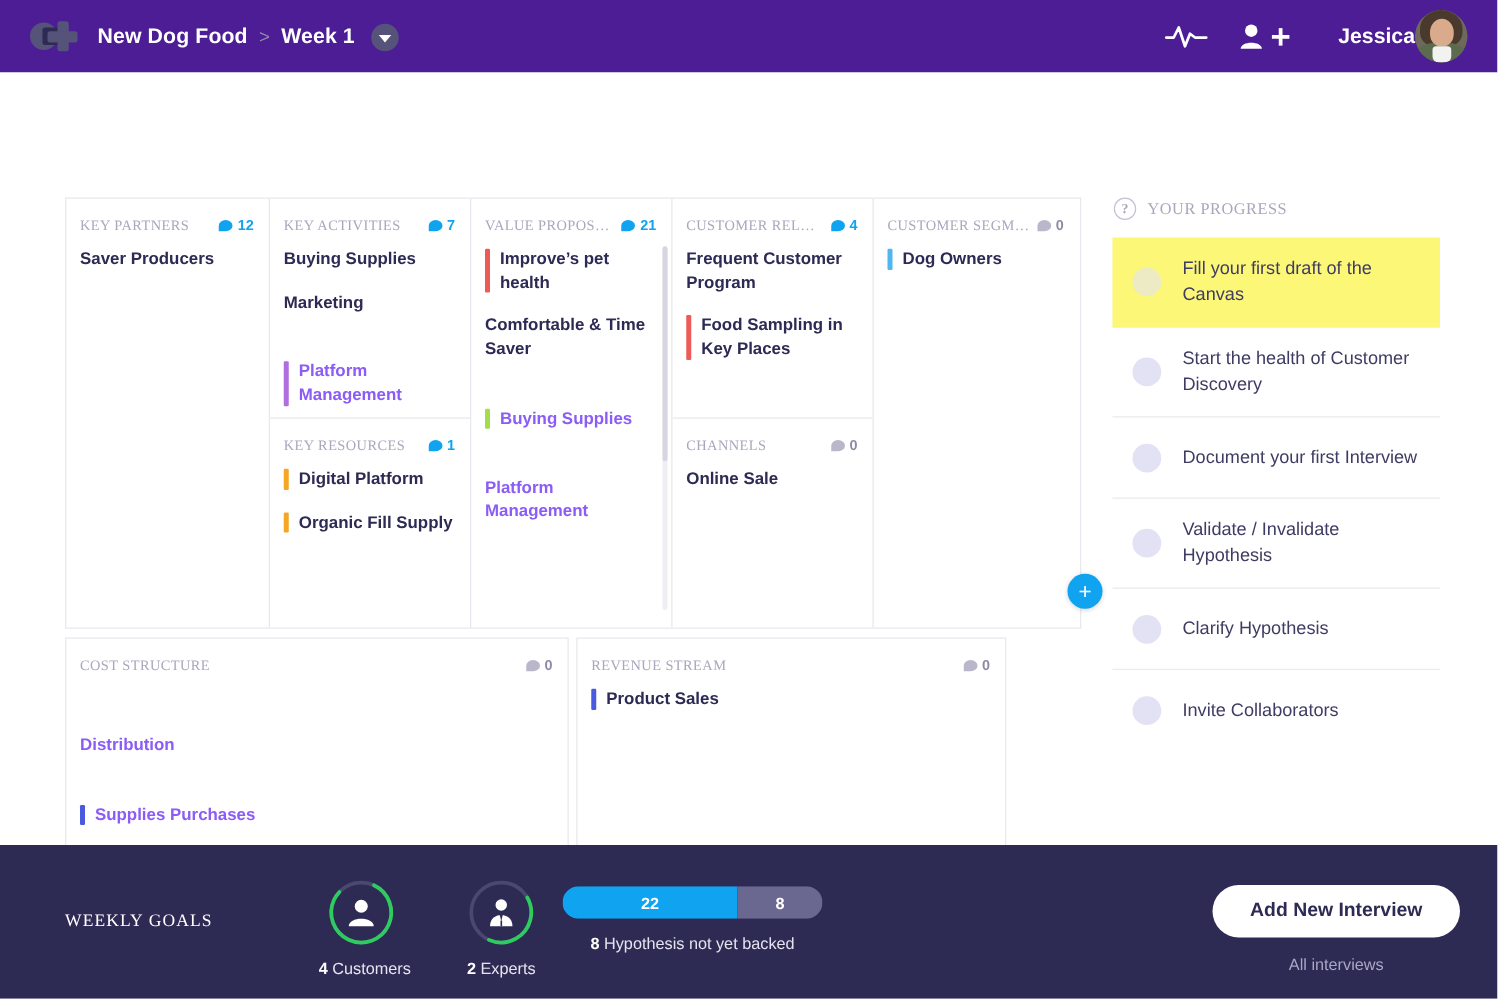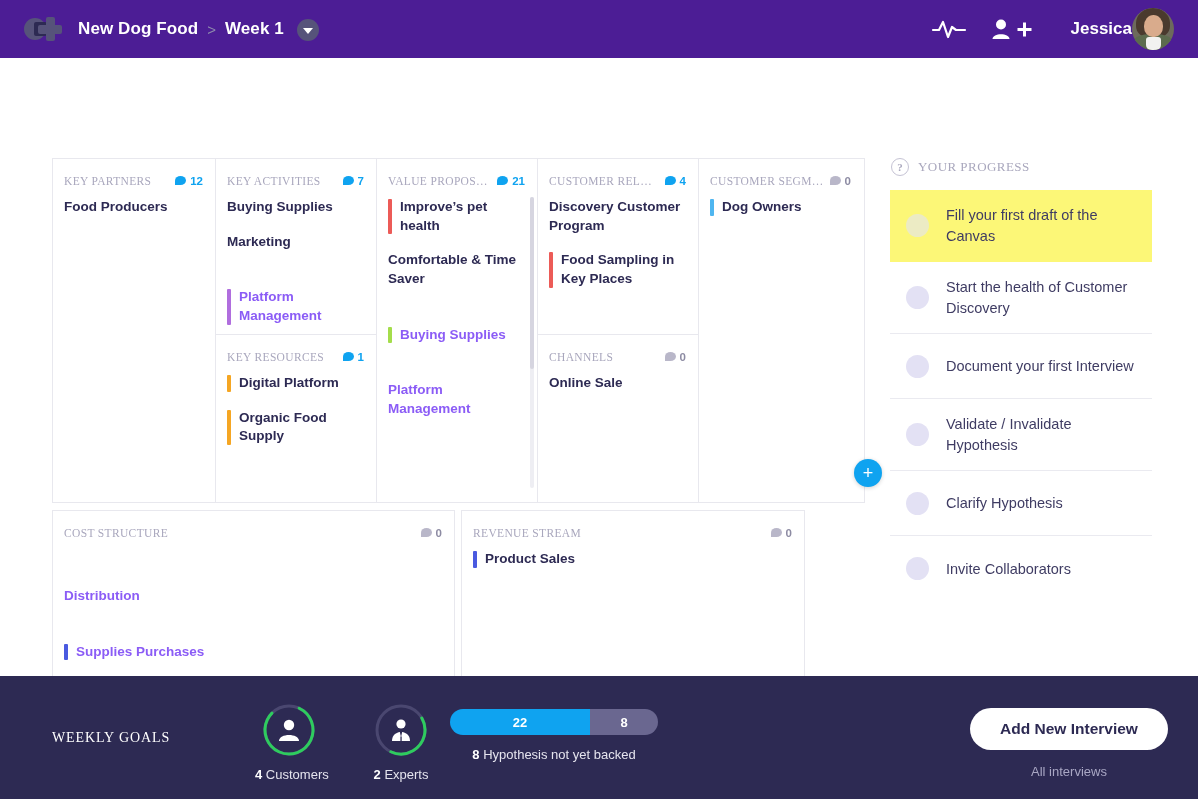--- a/index.html
+++ b/index.html
@@ -306,21 +306,21 @@
       <div class="col col-kp">
         <div class="cell" style="height:343px">
           <div class="cell-head">
             <span class="cell-title">KEY PARTNERS</span>
             <span class="cell-count">
               <span class="bub on"></span>
               <span class="cnt on">12</span>
             </span>
           </div>
           <div class="items">
-            <div class="item">Food Producers</div>
+            <div class="item">Saver Producers</div>
           </div>
         </div>
       </div>
 
       <div class="col col-ka">
         <div class="cell cell-split-top" style="height:176px">
           <div class="cell-head">
             <span class="cell-title">KEY ACTIVITIES</span>
             <span class="cell-count">
               <span class="bub on"></span>
@@ -344,21 +344,21 @@
               <span class="cnt on">1</span>
             </span>
           </div>
           <div class="items">
             <div class="item bar">
               <span class="acc" style="background:#f5a623"></span>
               <span>Digital Platform</span>
             </div>
             <div class="item bar">
               <span class="acc" style="background:#f5a623"></span>
-              <span>Organic Food Supply</span>
+              <span>Organic Fill Supply</span>
             </div>
           </div>
         </div>
       </div>
 
       <div class="col col-vp">
         <div class="cell" style="height:343px">
           <div class="cell-head">
             <span class="cell-title">VALUE PROPOSITION</span>
             <span class="cell-count">
@@ -387,21 +387,21 @@
       <div class="col col-cr">
         <div class="cell cell-split-top" style="height:176px">
           <div class="cell-head">
             <span class="cell-title">CUSTOMER RELATION...</span>
             <span class="cell-count">
               <span class="bub on"></span>
               <span class="cnt on">4</span>
             </span>
           </div>
           <div class="items">
-            <div class="item">Discovery Customer Program</div>
+            <div class="item">Frequent Customer Program</div>
             <div class="item bar">
               <span class="acc" style="background:#ec5b57"></span>
               <span>Food Sampling in Key Places</span>
             </div>
           </div>
         </div>
         <div class="cell" style="height:167px">
           <div class="cell-head">
             <span class="cell-title">CHANNELS</span>
             <span class="cell-count">

